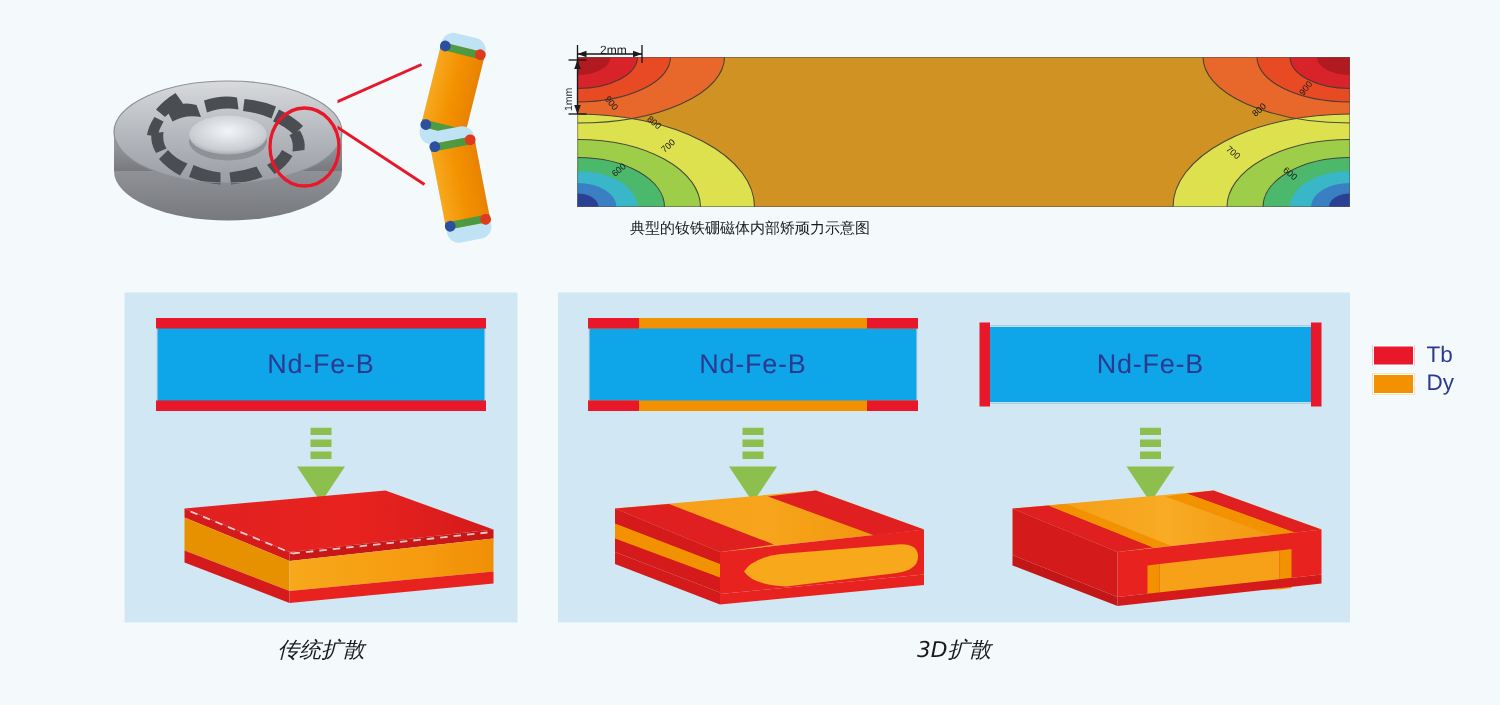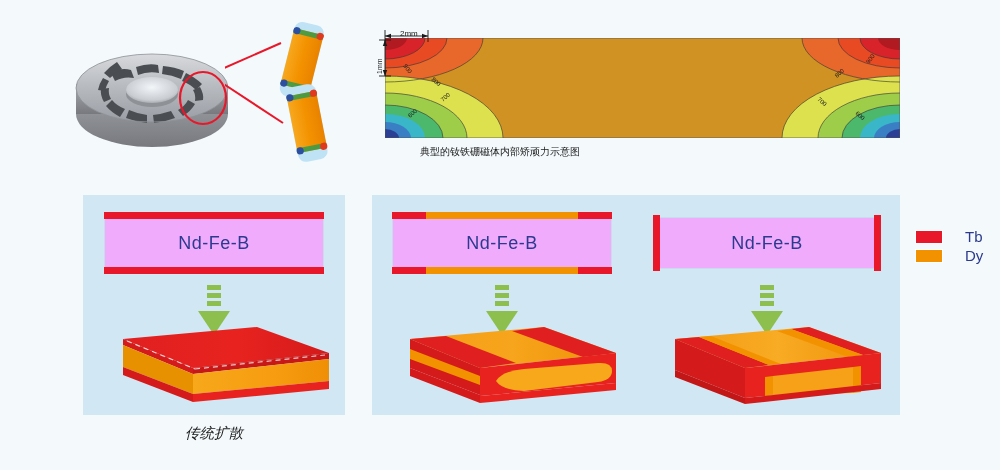--- a/index.html
+++ b/index.html
@@ -37,37 +37,37 @@
   }
 
   
   .panel{
     position:absolute;top:195px;height:220px;background:#d2e7f4;
   }
   .panel-left{left:83px;width:262px;}
   .panel-right{left:372px;width:528px;}
 
   .card{
-    position:absolute;background:#f0abfc;
+    position:absolute;background:#0ea5e9;
     border:1px solid #c9dceb;
     box-sizing:border-box;
   }
   .card-label{
     position:absolute;left:0;top:50%;transform:translateY(-50%);
     width:100%;text-align:center;
     font-size:18px;color:#2b3a8f;letter-spacing:0.5px;
   }
   .bar{position:absolute;}
 
   .arrow{position:absolute;width:36px;height:52px;}
 
   .legend{position:absolute;left:915px;top:228px;width:80px;}
   .legend-row{display:flex;align-items:center;height:17px;margin-bottom:2px;}
   .legend-swatch{width:28px;height:14px;border:1px solid #ffffff;box-sizing:border-box;}
-  .legend-text{margin-left:22px;font-size:15px;color:#2b3a8f;}
+  .legend-text{margin-left:8px;font-size:15px;color:#2b3a8f;}
 
   .cap{
     position:absolute;top:424px;font-size:14.5px;color:#1a1a1a;text-align:center;
     font-family:"DejaVu Sans","Liberation Sans",sans-serif;
     font-style:italic;
   }
   .cap-left{left:83px;width:262px;}
   .cap-right{left:372px;width:528px;}
 </style>
 </head>
@@ -393,14 +393,15 @@
       <span class="legend-swatch" style="background:#e8172a;"></span>
       <span class="legend-text">Tb</span>
     </div>
     <div class="legend-row">
       <span class="legend-swatch" style="background:#f39200;"></span>
       <span class="legend-text">Dy</span>
     </div>
   </div>
 
   <div class="cap cap-left">传统扩散</div>
+  <div class="cap cap-right">3D扩散</div>
 
 </div>
 
 </body></html>

